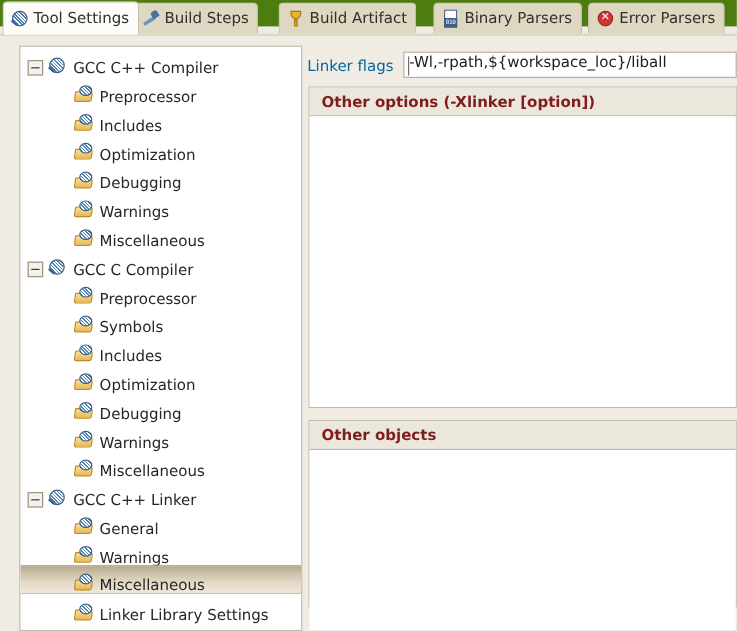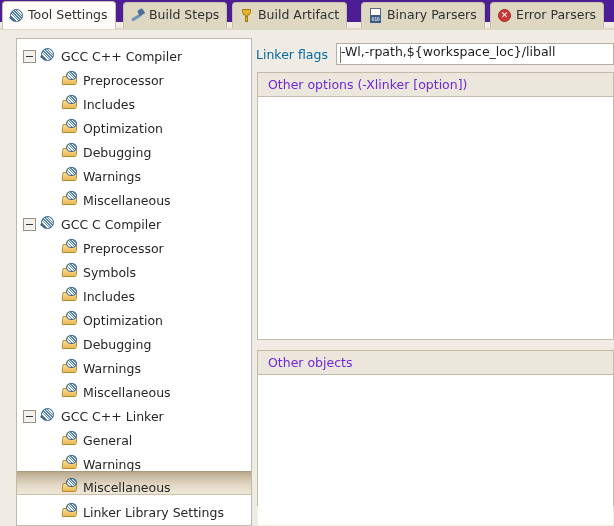--- a/index.html
+++ b/index.html
@@ -16,21 +16,21 @@
     color: #2b2b2b;
     -webkit-font-smoothing: antialiased;
   }
 
   
   .tabbar {
     position: absolute;
     left: 0; top: 0;
     width: 614px;
     height: 22px;
-    background: #4c1d95;
+    background: #4d7c0f;
   }
   .tabbar-underline {
     position: absolute;
     left: 0; top: 28px;
     width: 614px;
     height: 2px;
     background: #ded8c9;
   }
   .tab {
     position: absolute;
@@ -334,42 +334,43 @@
   }
   .group-header {
     height: 24px;
     background: #ece7dd;
     border-bottom: 1px solid #c2bbab;
     display: flex;
     align-items: center;
     padding-left: 10px;
     box-sizing: border-box;
     font-size: 12.5px;
-    color: #6d28d9;
+    color: #7f1d1d;
     white-space: nowrap;
+    font-weight: bold;
   }
   .group-body {
     background: #ffffff;
   }
   #other-options-group { top: 34px; height: 268px; }
   #other-options-group .group-body { height: 242px; }
   #other-objects-group { top: 312px; height: 156px; }
   #other-objects-group .group-body { height: 150px; }
 </style>
 </head>
 <body>
 
 <div class="tabbar">
   <div class="tabbar-underline"></div>
   <div id="tabs-host">
       <div class="tab selected" style="left: 2px;">
         <span class="ticon icon-toolsettings"></span>
         <span class="tab-label">Tool Settings</span>
       </div>
-      <div class="tab" style="left: 111px; margin-left: 12px;">
+      <div class="tab" style="left: 111px;">
         <span class="ticon icon-buildsteps"></span>
         <span class="tab-label">Build Steps</span>
       </div>
       <div class="tab" style="left: 232px;">
         <span class="ticon icon-artifact"></span>
         <span class="tab-label">Build Artifact</span>
       </div>
       <div class="tab" style="left: 361px;">
         <span class="ticon icon-binary"></span>
         <span class="tab-label">Binary Parsers</span>

